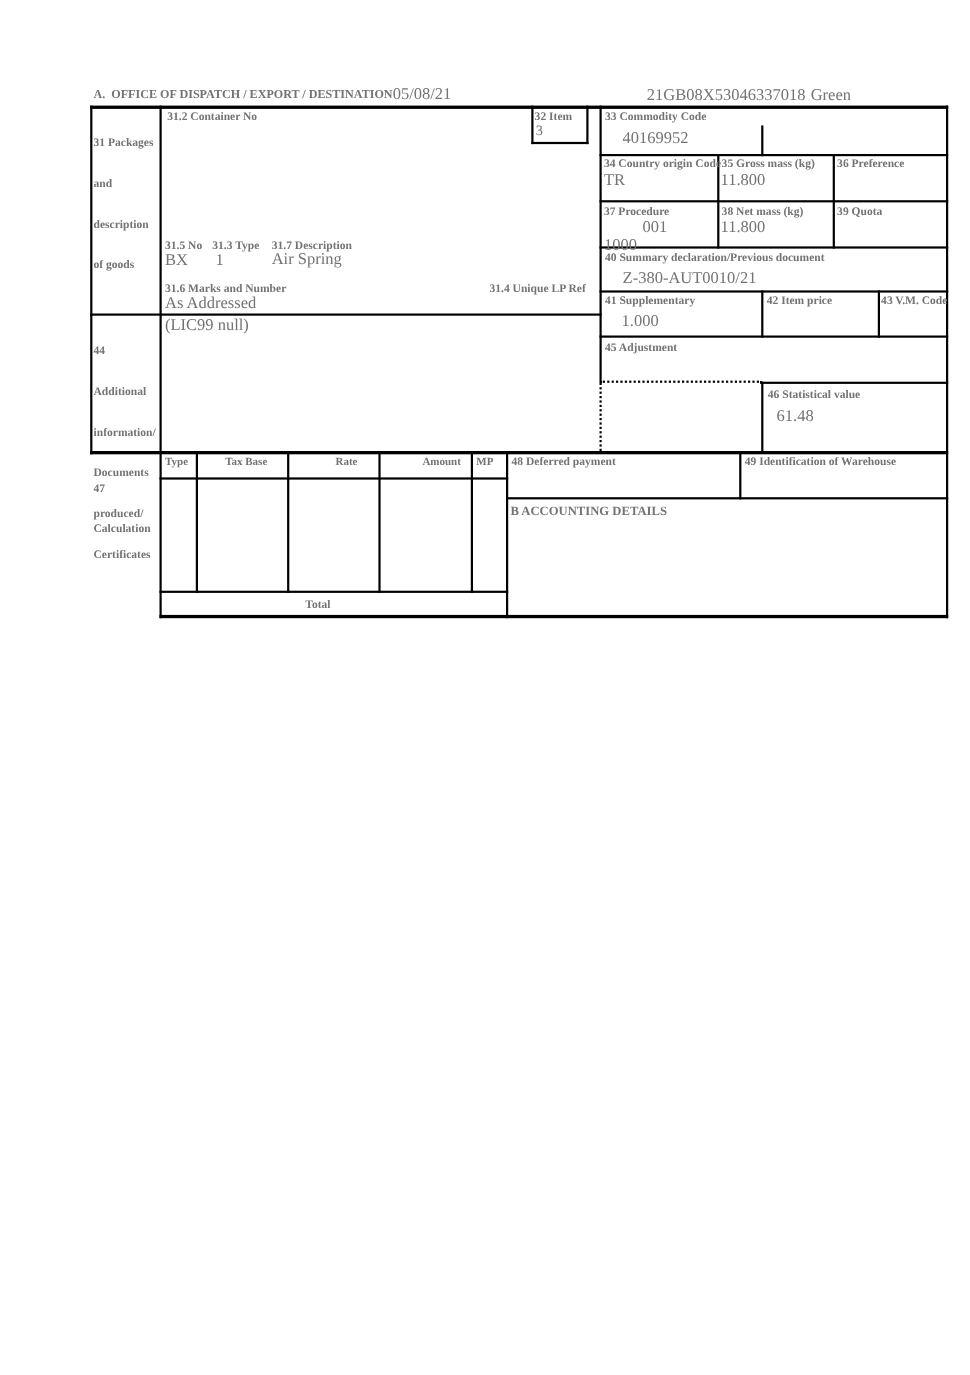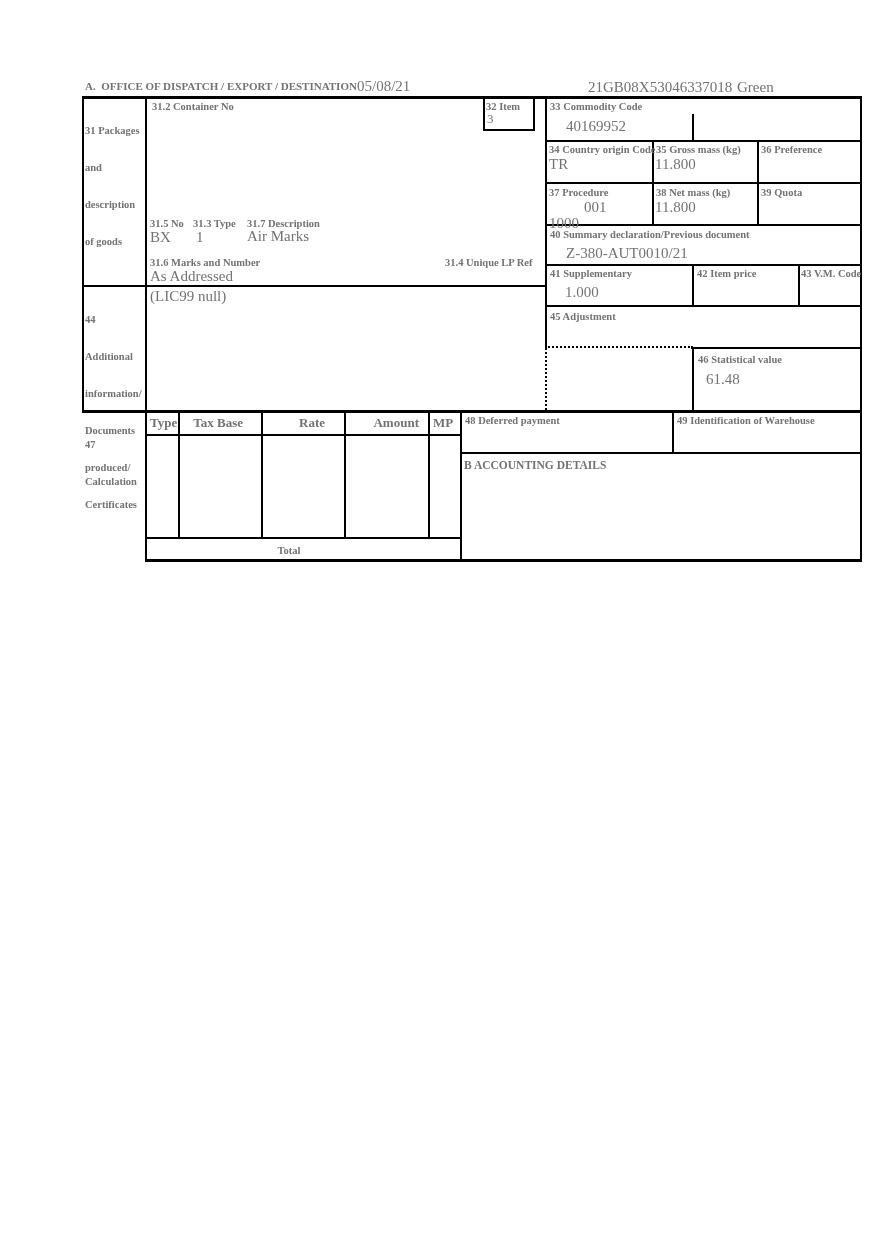--- a/index.html
+++ b/index.html
@@ -9,21 +9,21 @@
   }
   .hl { position:absolute; height:2px; background:#000; }
   .vl { position:absolute; width:2px; background:#000; }
   .hl.thick { height:3px; }
   .dot-h { position:absolute; height:0; border-top:2px dotted #000; background:none; }
   .dot-v { position:absolute; width:0; border-left:2px dotted #000; background:none; }
   .lbl { position:absolute; font-weight:bold; font-size:10.5px; line-height:12px; white-space:pre; }
   .val { position:absolute; font-size:15px; line-height:16px; white-space:pre; }
   .val13 { position:absolute; font-size:13px; line-height:14px; white-space:pre; }
   .multiline div { line-height:13px; }
-  .th-cell { position:absolute; top:415px; font-weight:bold; font-size:13px; }
+  .th-cell { position:absolute; top:415px; font-weight:bold; font-size:10px; }
   .t-right { text-align:right; }
   .t-center { text-align:center;padding-left:24px; }
 </style>
 </head>
 <body>
 
 <div id="page">
 
   <div class="lbl" style="left:85px; top:80px; font-size:11px;">A.  OFFICE OF DISPATCH / EXPORT / DESTINATION</div>
   <div class="val" style="left:357px; top:78px;">05/08/21</div>
@@ -92,21 +92,21 @@
   <div class="lbl" style="left:656px; top:187px;">38 Net mass (kg)</div>
   <div class="val" style="left:655px; top:199px;">11.800</div>
   <div class="lbl" style="left:761px; top:187px;">39 Quota</div>
   <div class="val" style="left:761px; top:199px;"></div>
 
   <div class="lbl" style="left:150px; top:218px;">31.5 No</div>
   <div class="lbl" style="left:193px; top:218px;">31.3 Type</div>
   <div class="lbl" style="left:247px; top:218px;">31.7 Description</div>
   <div class="val" style="left:150px; top:229px;">BX</div>
   <div class="val" style="left:196px; top:229px;">1</div>
-  <div class="val" style="left:247px; top:228px;">Air Marks</div>
+  <div class="val" style="left:247px; top:228px;">Air Spring</div>
 
   <div class="lbl" style="left:550px; top:229px;">40 Summary declaration/Previous document</div>
   <div class="val" style="left:566px; top:245px;">Z-380-AUT0010/21</div>
 
   <div class="lbl" style="left:150px; top:257px;">31.6 Marks and Number</div>
   <div class="lbl" style="left:397px; top:257px;margin-left:48px;">31.4 Unique LP Ref</div>
   <div class="val" style="left:150px; top:268px;">As Addressed</div>
   <div class="val" style="left:480px; top:268px;"></div>
 
   <div class="lbl" style="left:550px; top:268px;">41 Supplementary</div>

